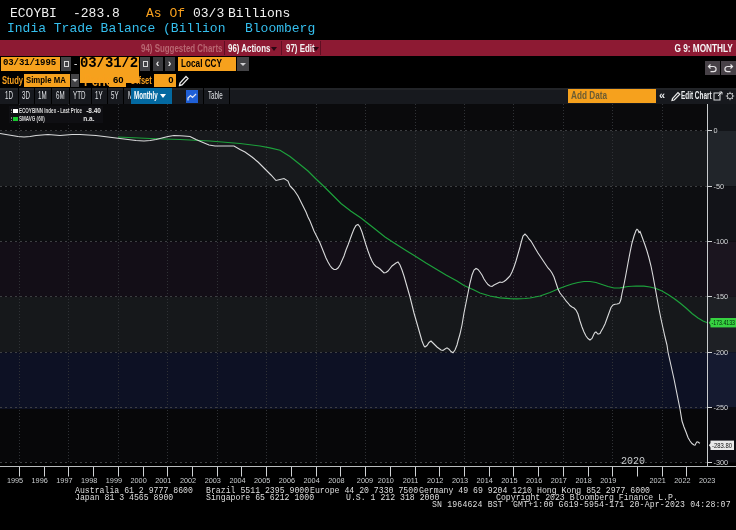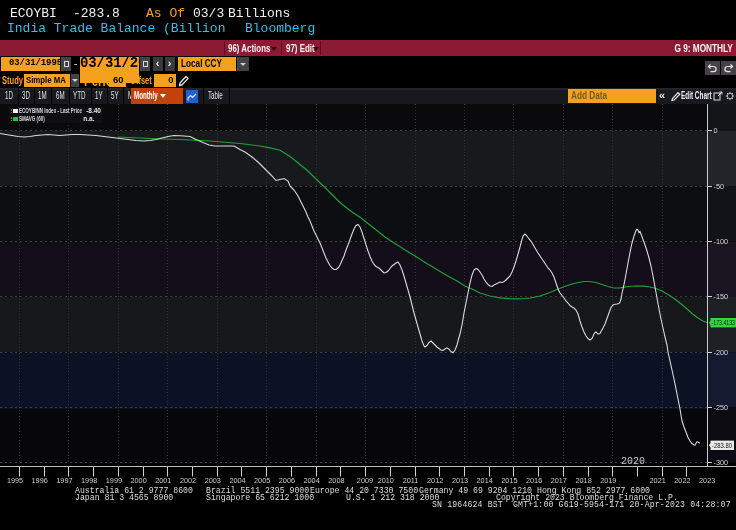--- a/index.html
+++ b/index.html
@@ -26,32 +26,33 @@
     <span class="abs" style="left:193px;top:0">03/3</span>
     <span class="abs" style="left:228px;top:0">Billions</span>
   </div>
 
 <div class="abs mono" style="left:0;top:21px;width:736px;height:16px;line-height:16px;font-size:13px;color:#35bfee">
     <span class="abs" style="left:7px;top:0;white-space:pre">India Trade Balance (Billion</span>
     <span class="abs" style="left:245px;top:0">Bloomberg</span>
   </div>
 
 <div class="abs" style="left:0;top:40px;width:736px;height:16px;background:#8d1a33">
+  <div class="abs" style="left:141px;top:0;height:16px;line-height:16px;font-size:11px;font-weight:bold;color:#b96772"><span class="cxr">94) Suggested Charts</span></div>
   <div class="abs" style="left:224px;top:1px;width:1px;height:14px;background:#5f0e22"></div>
   <div class="abs" style="left:228px;top:0;height:16px;line-height:16px;font-size:11px;font-weight:bold;color:#f4f4f4"><span class="cxr">96) Actions</span></div>
   <div class="tri" style="left:271px;top:7px"></div>
   <div class="abs" style="left:281px;top:1px;width:1px;height:14px;background:#5f0e22"></div>
   <div class="abs" style="left:286px;top:0;height:16px;line-height:16px;font-size:11px;font-weight:bold;color:#f4f4f4"><span class="cxr">97) Edit</span></div>
   <div class="tri" style="left:313px;top:7px"></div>
   <div class="abs" style="left:320px;top:1px;width:1px;height:14px;background:#5f0e22"></div>
   <div class="abs" style="right:3px;top:0;height:16px;line-height:16px;font-size:11px;font-weight:bold;color:#f6f6f6"><span style="display:inline-block;transform:scaleX(.75);transform-origin:100% 50%">G 9: MONTHLY</span></div>
 </div>
 
 <div class="abs" style="left:0;top:57px;width:736px;height:15px">
-  <div class="abs ob mono" style="left:1px;top:0;width:59px;height:14px;font-size:9px;line-height:12.5px;font-weight:bold;padding-left:8px;letter-spacing:-.1px">03/31/1995</div>
+  <div class="abs ob mono" style="left:1px;top:0;width:59px;height:14px;font-size:9px;line-height:12.5px;font-weight:bold;padding-left:2px;letter-spacing:-.1px">03/31/1995</div>
   <div class="abs" style="left:61px;top:0;width:10px;height:14px;background:#434346">
       <div class="abs" style="left:2.5px;top:4px;width:5px;height:6px;border:1px solid #d8d8d8"></div>
     </div>
   <div class="abs" style="left:74px;top:0;width:6px;height:14px;color:#e8e8e8;font-size:10px;line-height:14px">-</div>
   <div class="abs ob mono" style="left:80px;top:0;width:59px;height:26px;font-size:14px;line-height:12.5px;font-weight:bold;padding-left:0;letter-spacing:-.1px">03/31/2023</div>
   <div class="abs" style="left:140px;top:0;width:10px;height:14px;background:#434346">
       <div class="abs" style="left:2.5px;top:4px;width:5px;height:6px;border:1px solid #d8d8d8"></div>
     </div>
   <div class="abs" style="left:152.5px;top:0;width:10px;height:14px;background:#3a3a3d;color:#f0f0f0;font-size:11px;font-weight:bold;text-align:center;line-height:13px">‹</div>
   <div class="abs" style="left:164.5px;top:0;width:10px;height:14px;background:#3a3a3d;color:#f0f0f0;font-size:11px;font-weight:bold;text-align:center;line-height:13px">›</div>
@@ -98,21 +99,21 @@
   <span class="tb" style="left:56px"><span class="tcx">6M</span></span>
   <div class="sep" style="left:69.4px"></div>
   <span class="tb" style="left:73.3px"><span class="tcx">YTD</span></span>
   <div class="sep" style="left:91.1px"></div>
   <span class="tb" style="left:94.7px"><span class="tcx">1Y</span></span>
   <div class="sep" style="left:107px"></div>
   <span class="tb" style="left:110.7px"><span class="tcx">5Y</span></span>
   <div class="sep" style="left:123.4px"></div>
   <span class="tb" style="left:127.9px"><span class="tcx">Max</span></span>
   <div class="sep" style="left:142px"></div>
-  <div class="abs" style="left:131px;top:0;width:52px;height:16px;background:#c2410c">
+  <div class="abs" style="left:131px;top:0;width:41px;height:16px;background:#0369a1">
     <span class="abs" style="left:3px;top:0;font-size:10px;font-weight:bold;color:#fff;line-height:16px"><span class="tcx">Monthly</span></span>
     <div class="abs" style="left:28.5px;top:6px;width:0;height:0;border-left:3.5px solid transparent;border-right:3.5px solid transparent;border-top:4.5px solid #fff"></div>
   </div>
   <div class="abs" style="left:185.5px;top:1.5px;width:12px;height:13px;background:#1f5fd6">
     <svg width="12" height="13" viewBox="0 0 12 13">
         <polyline points="2,9.5 2,7 4.5,4.5 6.5,6.5 10,3" fill="none" stroke="#dfe6f5" stroke-width="1.2"></polyline>
       </svg>
   </div>
   <div class="sep" style="left:203px"></div>
   <span class="tb" style="left:208px"><span class="tcx">Table</span></span>

